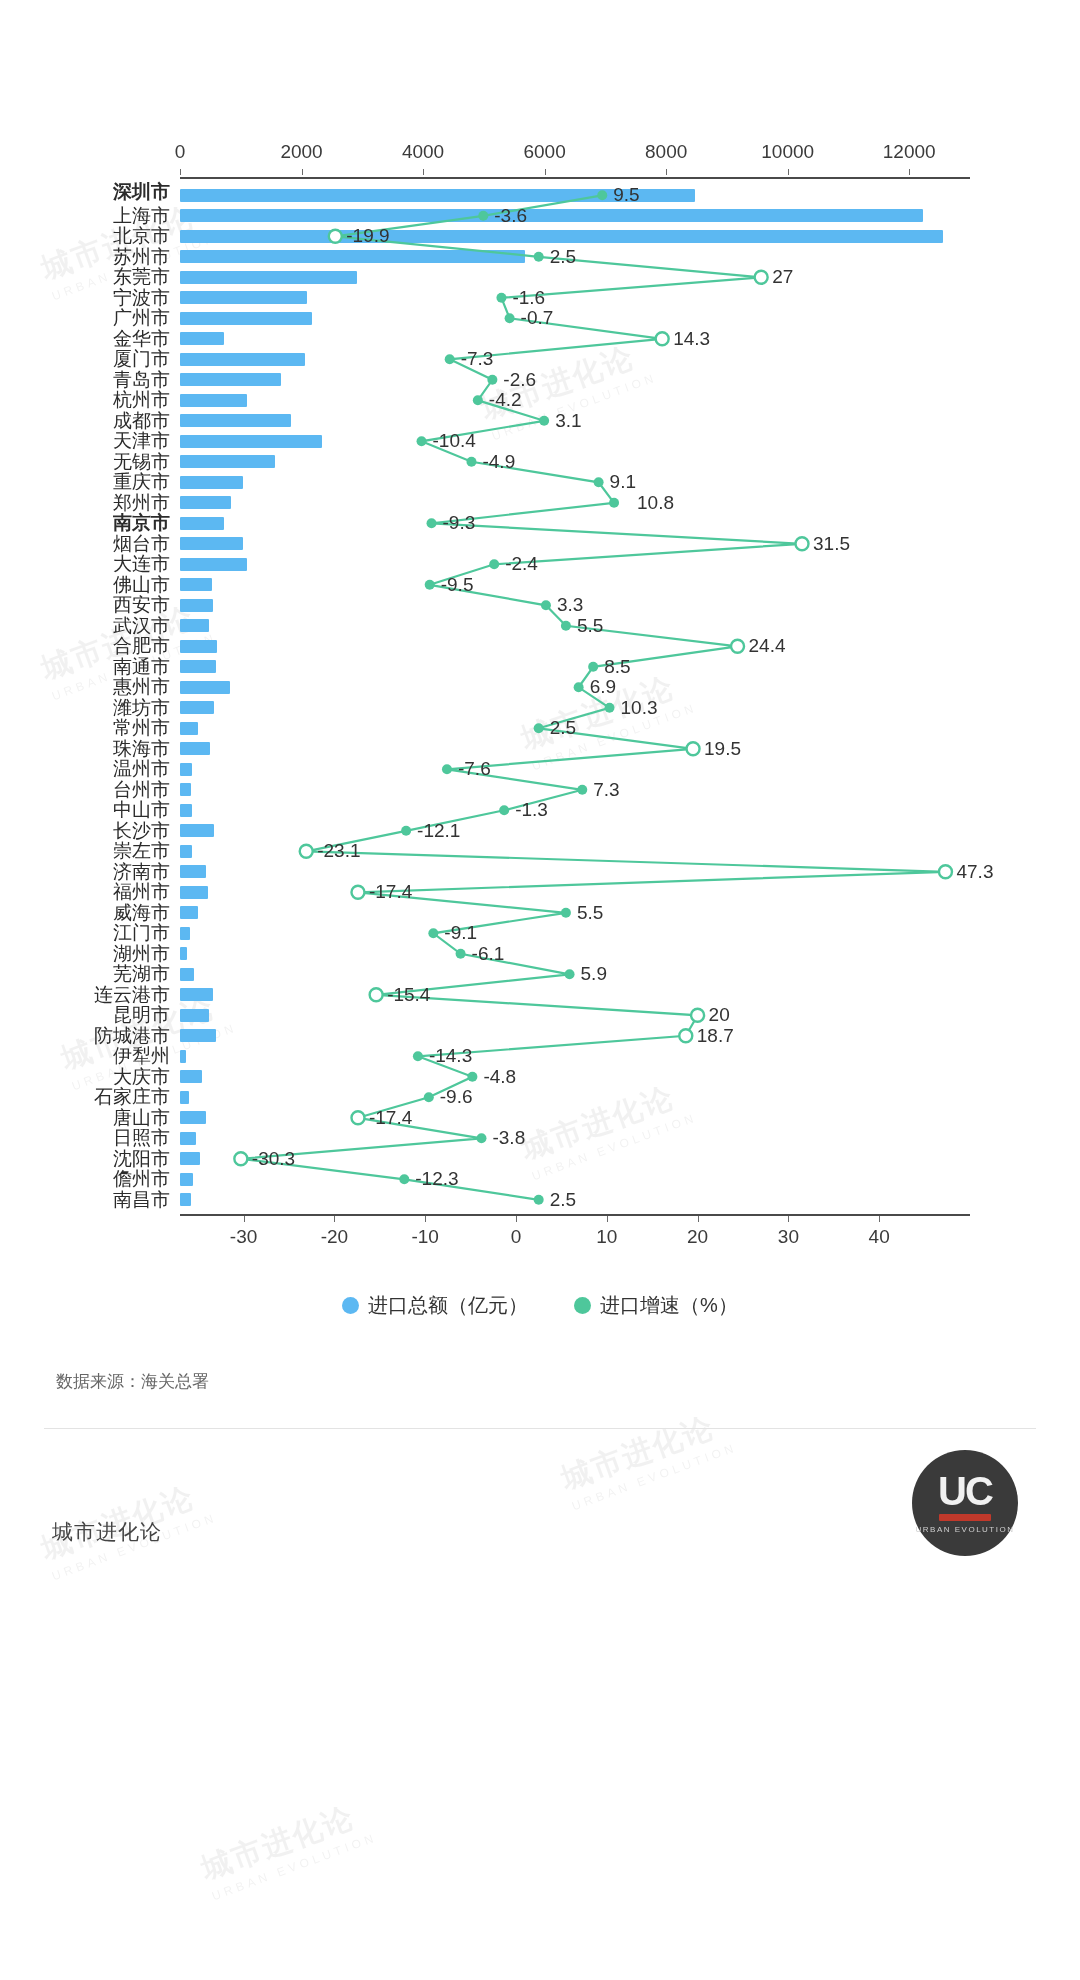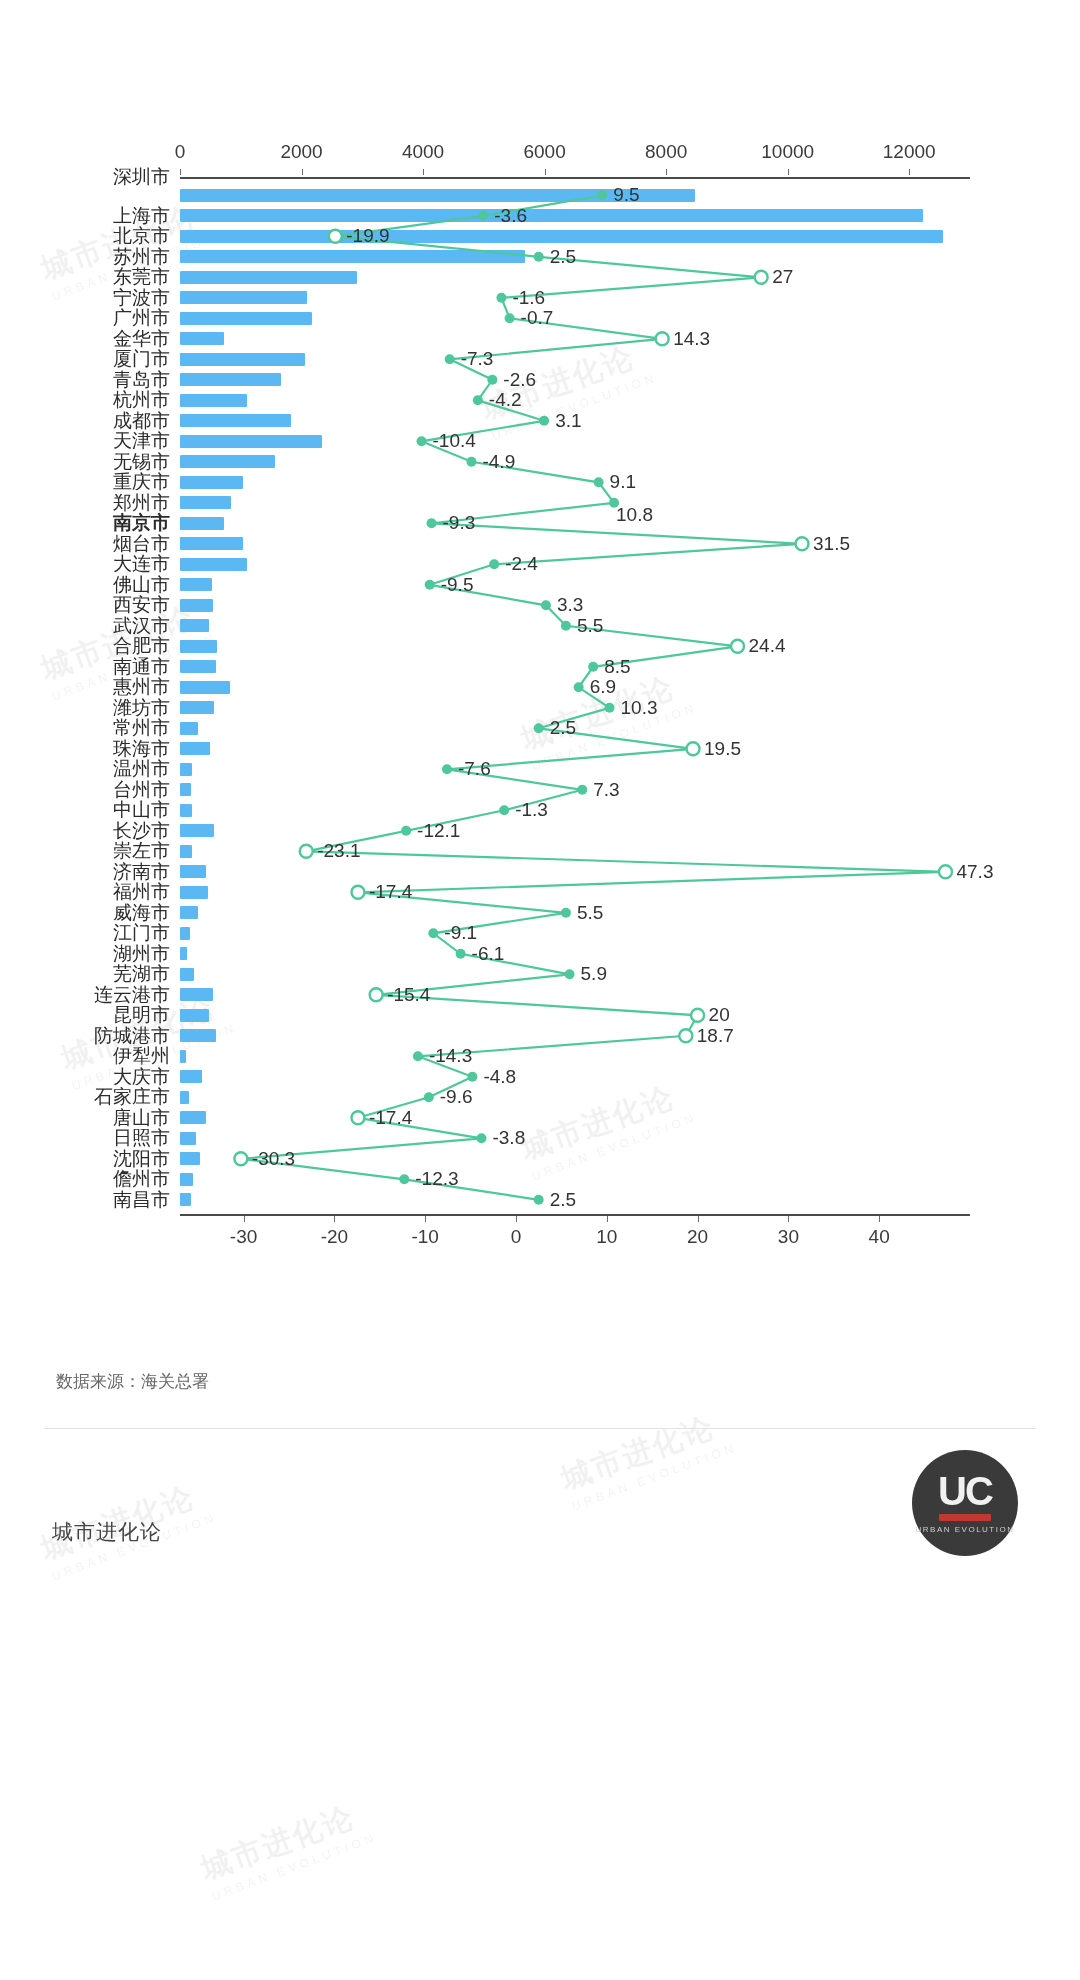--- a/index.html
+++ b/index.html
@@ -165,21 +165,21 @@
         <div class="tickmark" style="left:335.97701149425285px;top:1051px;"></div>
         <div class="tick-label" style="left:335.97701149425285px;top:1061px;">0</div>
         <div class="tickmark" style="left:426.7816091954023px;top:1051px;"></div>
         <div class="tick-label" style="left:426.7816091954023px;top:1061px;">10</div>
         <div class="tickmark" style="left:517.5862068965517px;top:1051px;"></div>
         <div class="tick-label" style="left:517.5862068965517px;top:1061px;">20</div>
         <div class="tickmark" style="left:608.3908045977012px;top:1051px;"></div>
         <div class="tick-label" style="left:608.3908045977012px;top:1061px;">30</div>
         <div class="tickmark" style="left:699.1954022988506px;top:1051px;"></div>
         <div class="tick-label" style="left:699.1954022988506px;top:1061px;">40</div>
-        <div class="cat-label" style="left:-175px;width:165px;top:12px;">深圳市</div>
+        <div class="cat-label" style="left:-175px;width:165px;top:27px;font-weight:bold;">深圳市</div>
         <div class="bar" style="left:0px;top:23.75px;width:515.3230769230769px;background:#5cb8f2;"></div>
         <div class="cat-label" style="left:-175px;width:165px;top:50.75px;">上海市</div>
         <div class="bar" style="left:0px;top:44.25px;width:743.2076923076924px;background:#5cb8f2;"></div>
         <div class="cat-label" style="left:-175px;width:165px;top:71.25px;">北京市</div>
         <div class="bar" style="left:0px;top:64.75px;width:763.2615384615384px;background:#5cb8f2;"></div>
         <div class="cat-label" style="left:-175px;width:165px;top:91.75px;">苏州市</div>
         <div class="bar" style="left:0px;top:85.25px;width:345.16923076923075px;background:#5cb8f2;"></div>
         <div class="cat-label" style="left:-175px;width:165px;top:112.25px;">东莞市</div>
         <div class="bar" style="left:0px;top:105.75px;width:177.44615384615383px;background:#5cb8f2;"></div>
         <div class="cat-label" style="left:-175px;width:165px;top:132.75px;">宁波市</div>
@@ -333,21 +333,21 @@
         <div class="pt-label" style="left:332.44827586206895px;top:132.75px;">-1.6</div>
         <div class="pt-label" style="left:340.6206896551724px;top:153.25px;">-0.7</div>
         <div class="pt-label" style="left:493.17241379310343px;top:173.75px;">14.3</div>
         <div class="pt-label" style="left:280.6896551724138px;top:194.25px;">-7.3</div>
         <div class="pt-label" style="left:323.367816091954px;top:214.75px;">-2.6</div>
         <div class="pt-label" style="left:308.8390804597701px;top:235.25px;">-4.2</div>
         <div class="pt-label" style="left:375.1264367816092px;top:255.75px;">3.1</div>
         <div class="pt-label" style="left:252.5402298850575px;top:276.25px;">-10.4</div>
         <div class="pt-label" style="left:302.48275862068965px;top:296.75px;">-4.9</div>
         <div class="pt-label" style="left:429.60919540229884px;top:317.25px;">9.1</div>
-        <div class="pt-label" style="left:436px;top:337.75px;margin-top:12px;">10.8</div>
+        <div class="pt-label" style="left:457px;top:337.75px;">10.8</div>
         <div class="pt-label" style="left:262.5287356321839px;top:358.25px;">-9.3</div>
         <div class="pt-label" style="left:633.0114942528736px;top:378.75px;">31.5</div>
         <div class="pt-label" style="left:325.18390804597703px;top:399.25px;">-2.4</div>
         <div class="pt-label" style="left:260.71264367816093px;top:419.75px;">-9.5</div>
         <div class="pt-label" style="left:376.94252873563215px;top:440.25px;">3.3</div>
         <div class="pt-label" style="left:396.91954022988506px;top:460.75px;">5.5</div>
         <div class="pt-label" style="left:568.5402298850574px;top:481.25px;">24.4</div>
         <div class="pt-label" style="left:424.1609195402299px;top:501.75px;">8.5</div>
         <div class="pt-label" style="left:409.63218390804593px;top:522.25px;">6.9</div>
         <div class="pt-label" style="left:440.5057471264368px;top:542.75px;">10.3</div>
@@ -371,20 +371,30 @@
         <div class="pt-label" style="left:303.39080459770116px;top:911.75px;">-4.8</div>
         <div class="pt-label" style="left:259.8045977011494px;top:932.25px;">-9.6</div>
         <div class="pt-label" style="left:188.9770114942529px;top:952.75px;">-17.4</div>
         <div class="pt-label" style="left:312.4712643678161px;top:973.25px;">-3.8</div>
         <div class="pt-label" style="left:71.83908045977012px;top:993.75px;">-30.3</div>
         <div class="pt-label" style="left:235.28735632183907px;top:1014.25px;">-12.3</div>
         <div class="pt-label" style="left:369.67816091954023px;top:1034.75px;">2.5</div>
       </div>
   </div>
 
+  <div class="legend">
+    <div class="legend-item">
+      <span class="dot" id="lg0" style="background: rgb(92, 184, 242);"></span>
+      <span>进口总额（亿元）</span>
+    </div>
+    <div class="legend-item">
+      <span class="dot" id="lg1" style="background: rgb(78, 199, 155);"></span>
+      <span>进口增速（%）</span>
+    </div>
+  </div>
 
   <div class="source">数据来源：海关总署</div>
   <div class="divider"></div>
   <div class="footer-brand">城市进化论</div>
 
   <div class="logo">
     <div class="uc">UC</div>
     <div class="bar-red"></div>
     <div class="ue">URBAN EVOLUTION</div>
   </div>

